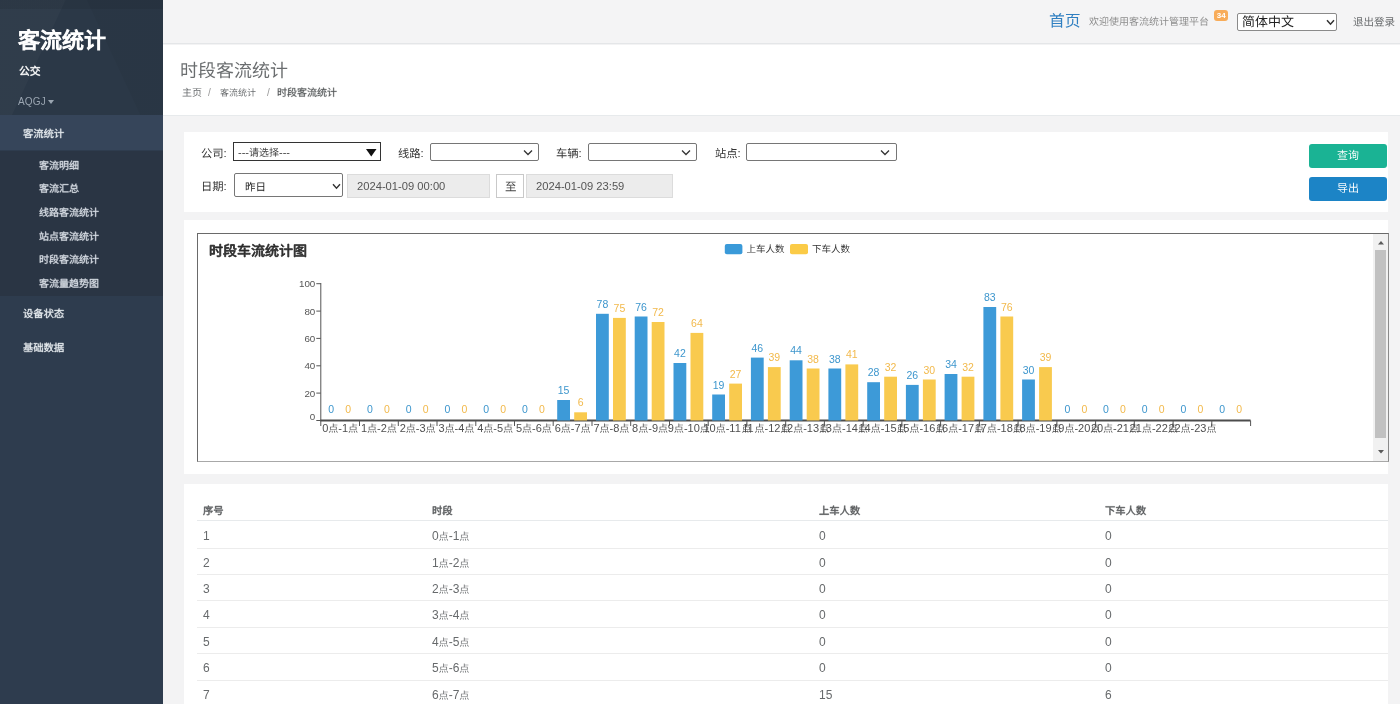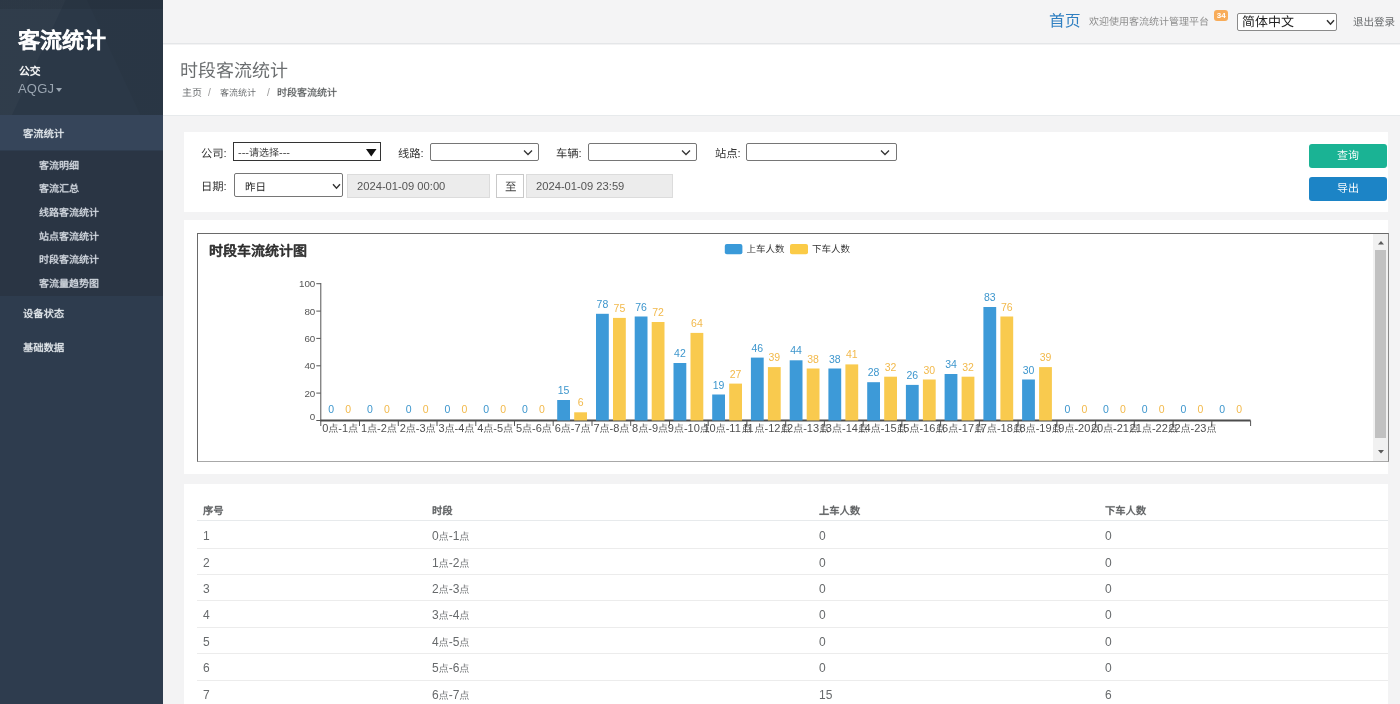--- a/index.html
+++ b/index.html
@@ -112,21 +112,21 @@
       </g>
     </svg>
     <svg style="position:absolute;left:18.6px;top:62.5px;overflow:visible" width="26" height="17">
       <g transform="translate(0.0,11.9) scale(0.010800,-0.010800)" fill="#ffffff" stroke="#ffffff" stroke-width="55">
         <use href="#g516c"></use>
       </g>
       <g transform="translate(10.8,11.9) scale(0.010800,-0.010800)" fill="#ffffff" stroke="#ffffff" stroke-width="55">
         <use href="#g4ea4"></use>
       </g>
     </svg>
-    <div style="position:absolute;left:18px;top:81px;font-size:13px;letter-spacing:.2px;color:#9aa5b1;font-family:'Liberation Sans',sans-serif">AQGJ<span style="display:inline-block;width:0;height:0;border-left:3.5px solid transparent;border-right:3.5px solid transparent;border-top:4px solid #9aa5b1;vertical-align:1px;margin-left:2px"></span></div>
+    <div style="position:absolute;left:18px;top:96px;font-size:10px;letter-spacing:.2px;color:#9aa5b1;font-family:'Liberation Sans',sans-serif">AQGJ<span style="display:inline-block;width:0;height:0;border-left:3.5px solid transparent;border-right:3.5px solid transparent;border-top:4px solid #9aa5b1;vertical-align:1px;margin-left:2px"></span></div>
     <svg style="position:absolute;left:23.2px;top:126.1px;overflow:visible" width="45" height="16">
       <g transform="translate(0.0,11.3) scale(0.010300,-0.010300)" fill="#eef2f6" stroke="#eef2f6" stroke-width="40">
         <use href="#g5ba2"></use>
       </g>
       <g transform="translate(10.3,11.3) scale(0.010300,-0.010300)" fill="#eef2f6" stroke="#eef2f6" stroke-width="40">
         <use href="#g6d41"></use>
       </g>
       <g transform="translate(20.6,11.3) scale(0.010300,-0.010300)" fill="#eef2f6" stroke="#eef2f6" stroke-width="40">
         <use href="#g7edf"></use>
       </g>

